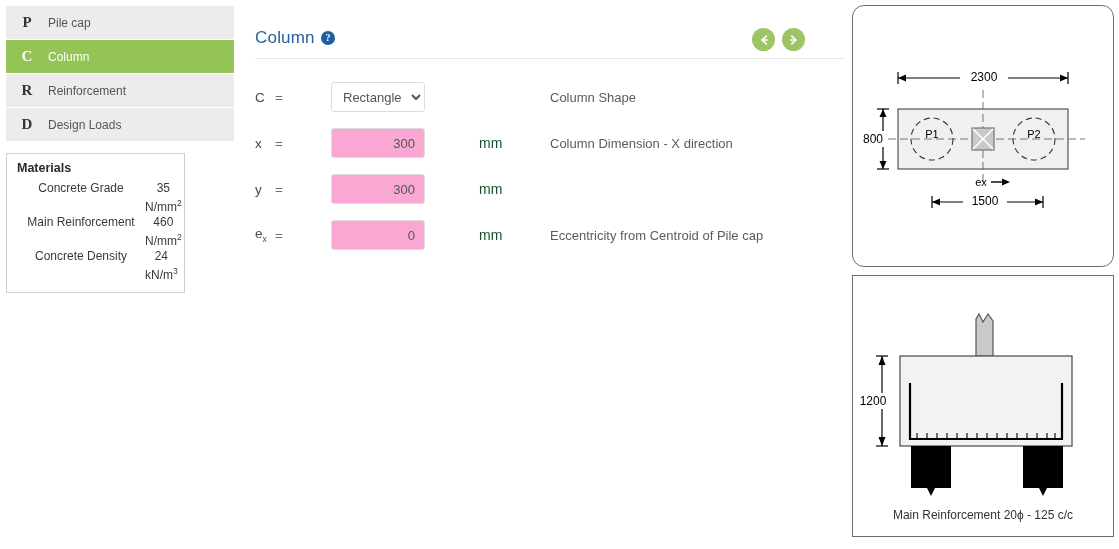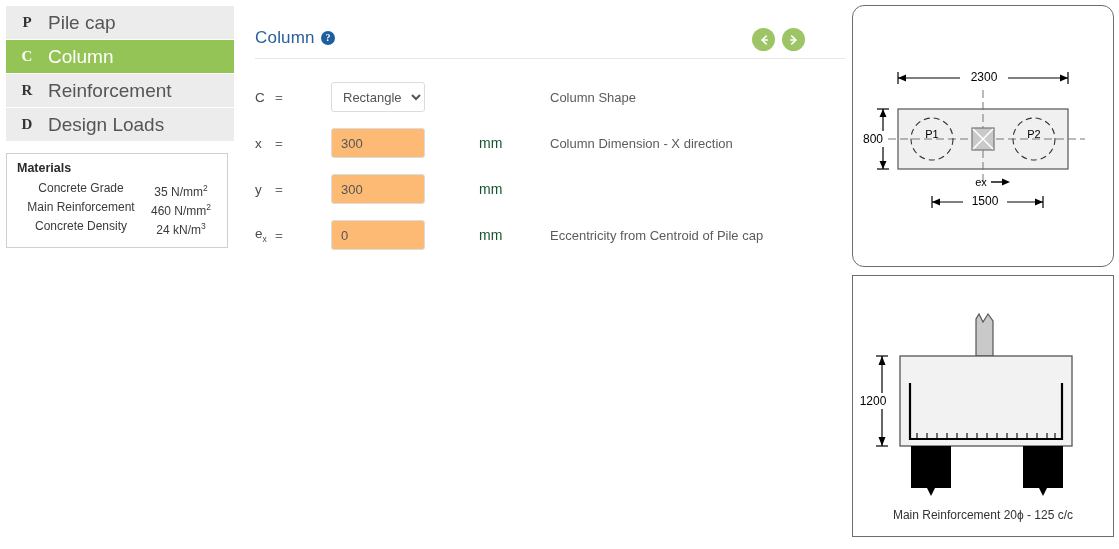--- a/index.html
+++ b/index.html
@@ -57,29 +57,29 @@
     width: 42px;
     text-align: center;
     font-family: "Liberation Serif", serif;
     font-weight: bold;
     font-size: 15px;
     color: #333;
     flex: 0 0 42px;
   }
   .nav-item.active .nav-key { color: #ffffff; }
   .nav-label {
-    font-size: 19px;
+    font-size: 12px;
   }
 
   
   .materials-box {
     position: absolute;
     left: 6px;
     top: 153px;
-    width: 222px;
+    width: 179px;
     border: 1px solid #cfcfcf;
     background: #fff;
     padding: 7px 10px 9px 10px;
     box-sizing: border-box;
   }
   .materials-title {
     font-size: 12.5px;
     font-weight: bold;
     color: #2b2b2b;
     margin-bottom: 6px;
@@ -205,25 +205,26 @@
     box-sizing: border-box;
     font-size: 13px;
     color: #5c5c5c;
   }
   input.num {
     width: 94px;
     height: 30px;
     box-sizing: border-box;
     border: 1px solid #dcdcdc;
     border-radius: 3px;
+    text-align: right;
     padding: 0 9px;
     font-family: "Liberation Sans", sans-serif;
     font-size: 13px;
     color: #555;
-    background: #fdba74;
+    background: #f9a8d4;
     outline: none;
   }
   select.sel {
     width: 94px;
     height: 30px;
     box-sizing: border-box;
     border: 1px solid #dcdcdc;
     border-radius: 3px;
     padding: 0 4px 0 7px;
     font-family: "Liberation Sans", sans-serif;

